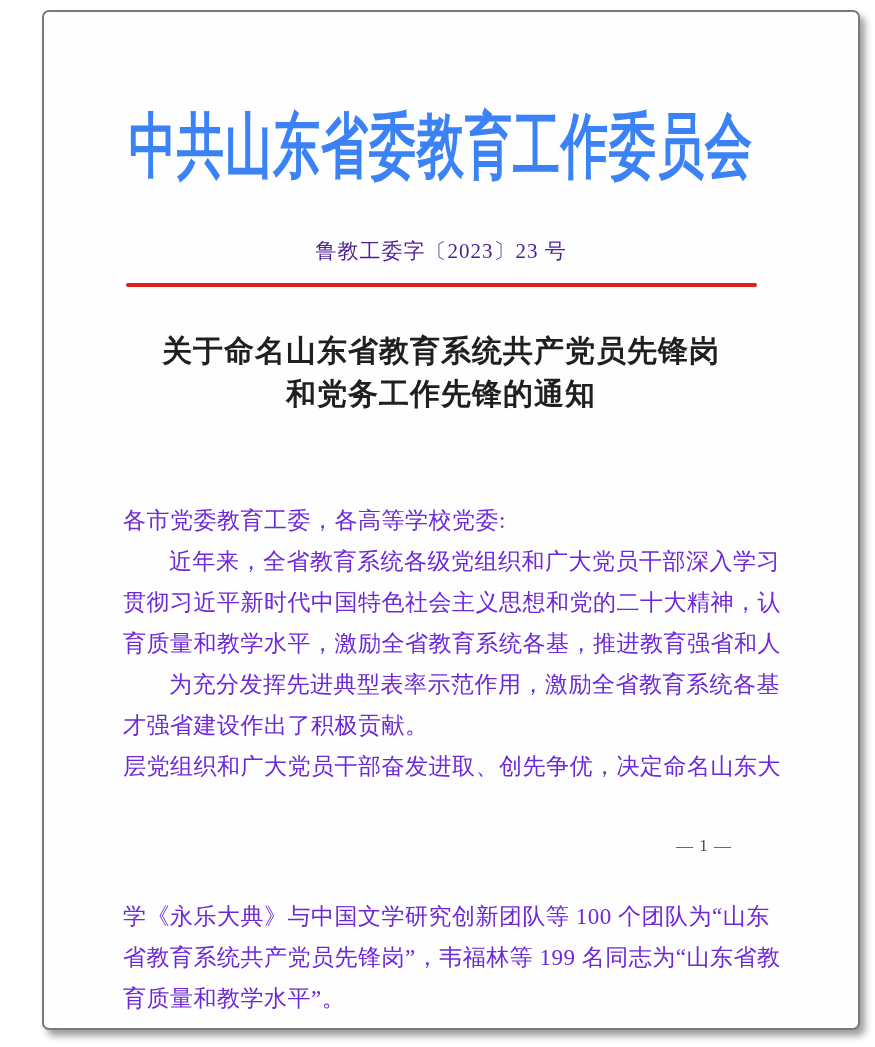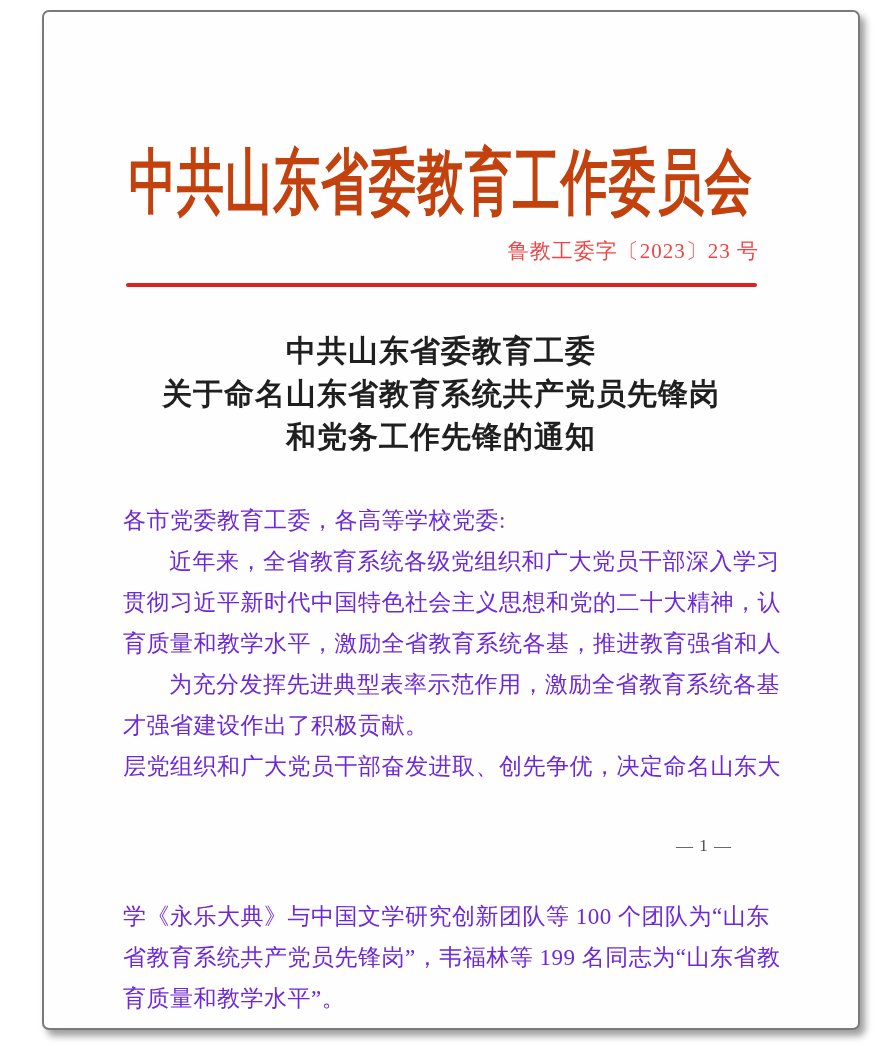--- a/index.html
+++ b/index.html
@@ -33,41 +33,40 @@
   
   .letterhead {
     position: absolute;
     top: 96px;
     left: 79px;
     width: 636px;
     text-align: center;
     font-size: 47px;
     font-weight: 700;
     line-height: 50px;
-    color: #c2410c;
+    color: #3b82f6;
     white-space: nowrap;
-    margin-top: 36px;
   }
   .letterhead .stretch {
     display: inline-block;
     transform: scaleY(1.5);
     transform-origin: 50% 0;
     letter-spacing: 1px;
   }
 
   
   .doc-number {
     position: absolute;
     top: 227px;
     left: 79px;
     width: 636px;
-    text-align: right;
+    text-align: center;
     font-size: 21px;
     line-height: 25px;
-    color: #ef4444;
+    color: #4c1d95;
     letter-spacing: 1px;
   }
 
   
   .red-rule {
     position: absolute;
     top: 271px;
     left: 82px;
     width: 631px;
     height: 4px;
@@ -126,21 +125,20 @@
 
     <h1 class="letterhead">
       <span class="stretch">中共山东省委教育工作委员会</span>
     </h1>
 
     <div class="doc-number">鲁教工委字〔2023〕23 号</div>
 
     <div class="red-rule"></div>
 
     <div class="notice-title">
-      <div class="line">中共山东省委教育工委</div>
       <div class="line">关于命名山东省教育系统共产党员先锋岗</div>
       <div class="line">和党务工作先锋的通知</div>
     </div>
 
     <div class="body-block body-a">
       <div class="line">各市党委教育工委，各高等学校党委:</div>
       <div class="line indent">近年来，全省教育系统各级党组织和广大党员干部深入学习</div>
       <div class="line">贯彻习近平新时代中国特色社会主义思想和党的二十大精神，认</div>
       <div class="line">育质量和教学水平，激励全省教育系统各基，推进教育强省和人</div>
       <div class="line indent">为充分发挥先进典型表率示范作用，激励全省教育系统各基</div>

